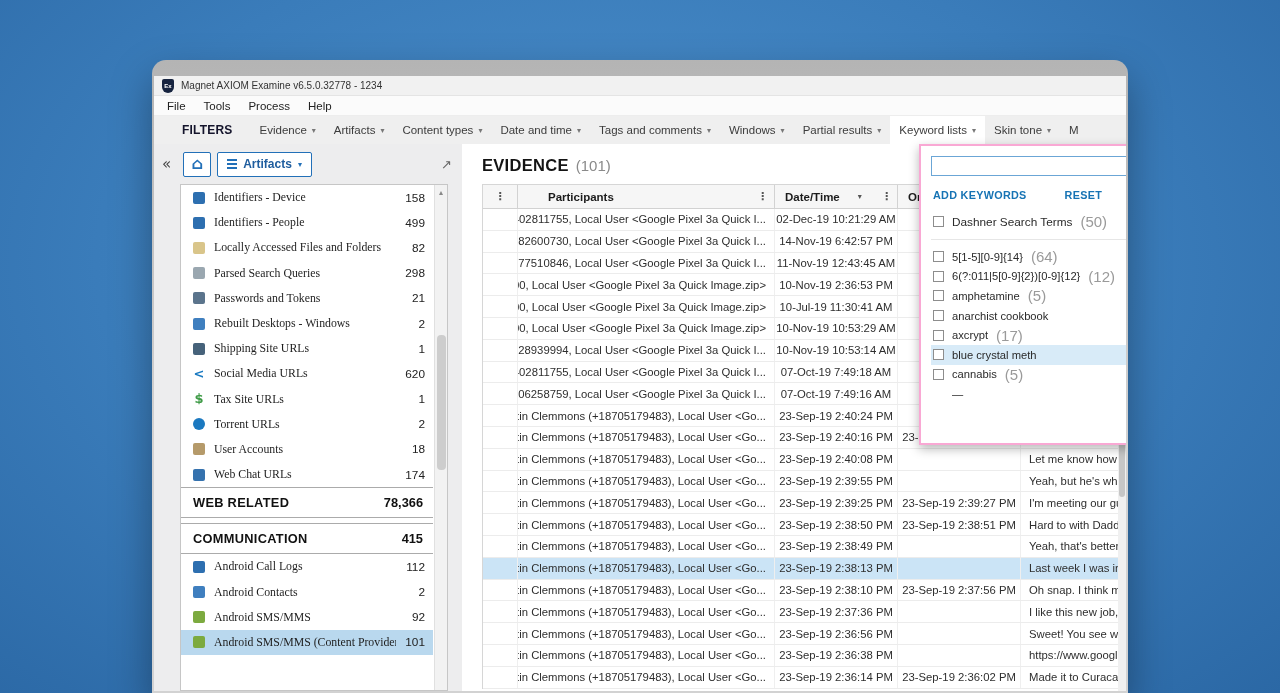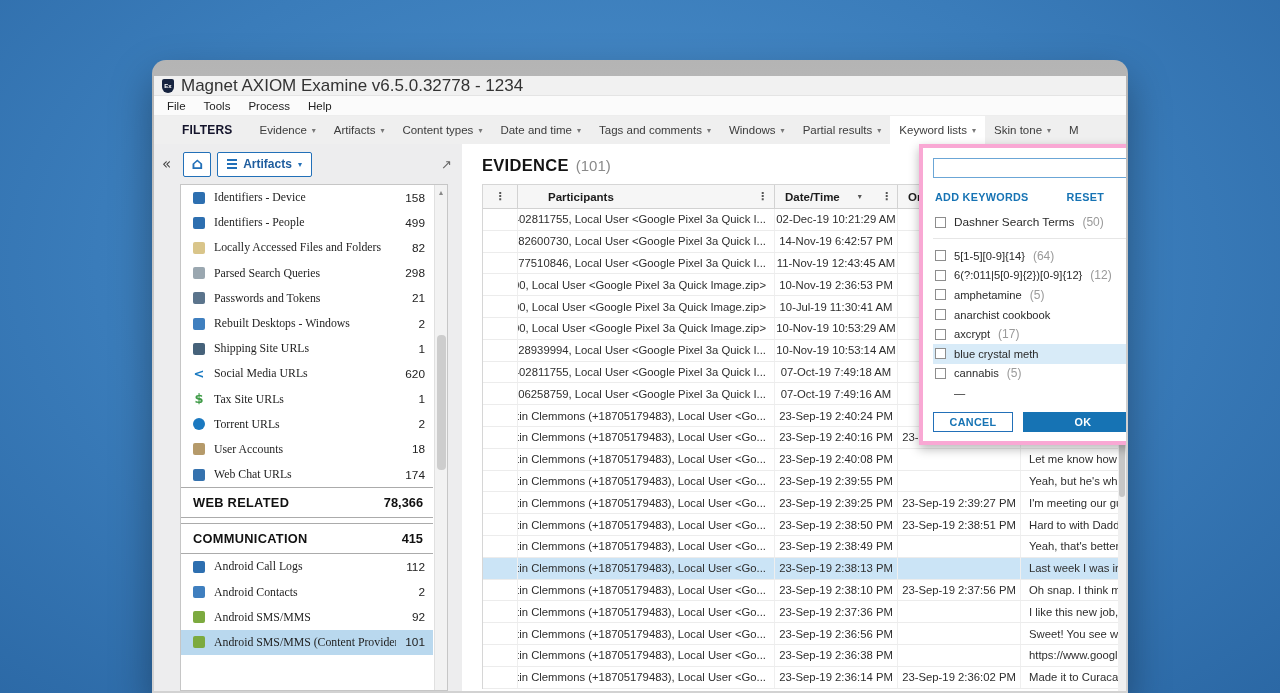--- a/index.html
+++ b/index.html
@@ -15,21 +15,21 @@
     border-radius:14px 14px 0 0;
     background: linear-gradient(#b4b4b4, #d2d2d2 60%);
     padding:16px 2px 0 2px;
     box-shadow: 0 18px 40px rgba(0,0,0,.35);
   }
   .app { position:relative; width:100%; height:615px; background:#fff; overflow:hidden; }
 
   
   .titlebar { height:20px; background:#f1f1f1; display:flex; align-items:center; padding:0 8px; border-bottom:1px solid #e4e4e4; }
   .app-icon { width:12px; height:14px; background:#16233f; border-radius:2px 2px 6px 6px; color:#fff; font-size:6px; display:flex; align-items:center; justify-content:center; margin-right:7px; font-weight:bold; }
-  .title-text { font-size:17px; color:#333; }
+  .title-text { font-size:10px; color:#333; }
 
   
   .menubar { height:20px; background:#fbfbfb; display:flex; align-items:center; padding:0 4px; border-bottom:1px solid #ededed; }
   .menu-item { font-size:11.5px; color:#222; padding:0 9px; cursor:default; }
 
   
   .filterbar { height:28px; background:#efefef; display:flex; align-items:stretch; padding-left:28px; overflow:hidden; white-space:nowrap; }
   .filters-label { font-size:12px; font-weight:bold; color:#14142b; align-self:center; margin-right:18px; letter-spacing:.2px; }
   .filter-item { display:flex; align-items:center; gap:5px; padding:0 9px; font-size:11.5px; color:#3c3c3c; }
   .filter-item .caret { font-size:8px; color:#777; font-family:"DejaVu Sans",sans-serif; }
@@ -91,34 +91,34 @@
   .c-dots { width:35px; }
   .c-part { width:257px; justify-content:flex-end; padding-right:8px; white-space:nowrap; overflow:hidden; }
   .c-date { width:123px; justify-content:center; white-space:nowrap; }
   .c-orig { width:123px; justify-content:center; white-space:nowrap; overflow:hidden; }
   .c-msg { flex:1; padding-left:8px; white-space:nowrap; overflow:hidden; border-right:none !important; }
 
   .main-scroll { position:absolute; right:0; top:33px; bottom:0; width:8px; background:#f0f0f0; z-index:3; }
   .main-thumb { position:absolute; left:1px; width:6px; top:130px; height:190px; background:#c6c6c6; border-radius:3px; }
 
   
-  .kw-popup { position:absolute; top:68px; left:765px; width:240px; height:301px; background:#fff; border:4px solid #f9a8d4; box-shadow:0 4px 10px rgba(0,0,0,.28); z-index:10; display:flex; flex-direction:column; padding:10px 12px 9px 10px; }
+  .kw-popup { position:absolute; top:68px; left:765px; width:240px; height:301px; background:#fff; border:2px solid #f9a8d4; box-shadow:0 4px 10px rgba(0,0,0,.28); z-index:10; display:flex; flex-direction:column; padding:10px 12px 9px 10px; }
   .kw-search { height:20px; border:1px solid #6ba6d6; font-size:11px; padding:0 5px; outline:none; flex:none; width:100%; }
   .kw-links { display:flex; gap:38px; margin:13px 0 2px 2px; }
   .kw-link { font-size:10.8px; font-weight:bold; color:#1673b4; letter-spacing:.3px; }
   .kw-group { display:flex; align-items:center; gap:8px; margin:10px 0 2px 2px; }
   .kw-cb { width:11px; height:11px; border:1px solid #8d8d8d; background:#fff; flex:none; }
   .kw-group-label { font-size:11.8px; color:#2a2a2a; }
   .kw-sep { border:none; border-top:1px solid #e6e6e6; margin:7px 0; }
   .kw-list { flex:1; overflow:hidden; }
   .kw-item { display:flex; align-items:center; gap:8px; height:19.6px; padding:0 4px 0 2px; }
   .kw-item.hover { background:#d8ebf8; }
   .kw-item.dash .kw-cb { visibility:hidden; }
   .kw-label { font-size:11.2px; color:#2a2a2a; white-space:nowrap; }
-  .kw-count { font-size:12px; color:#9a9a9a; }
+  .kw-count { font-size:15px; color:#9a9a9a; }
   .kw-buttons { display:flex; align-items:center; margin-top:6px; flex:none; }
   .btn-cancel { width:80px; height:20px; border:1px solid #2270b8; background:#fff; color:#1673b4; font-size:10.8px; font-weight:bold; display:flex; align-items:center; justify-content:center; letter-spacing:.3px; }
   .btn-ok { width:120px; height:20px; margin-left:auto; background:#1673b4; color:#fff; font-size:10.8px; font-weight:bold; display:flex; align-items:center; justify-content:center; letter-spacing:.3px; }
 </style>
 </head>
 <body>
 
 <div class="card">
   <div class="app">
 
@@ -596,20 +596,16 @@
             <span class="kw-label">cannabis</span>
             <span class="kw-count">(5)</span>
           </div>
 
           <div class="kw-item dash">
             <span class="kw-cb"></span>
             <span class="kw-label">—</span>
             <span class="kw-count"></span>
           </div>
         </div>
-      <div class="kw-buttons">
-        <div class="btn-cancel">CANCEL</div>
-        <div class="btn-ok">OK</div>
-      </div>
     </div>
 
   </div>
 </div>
 
 </body></html>

